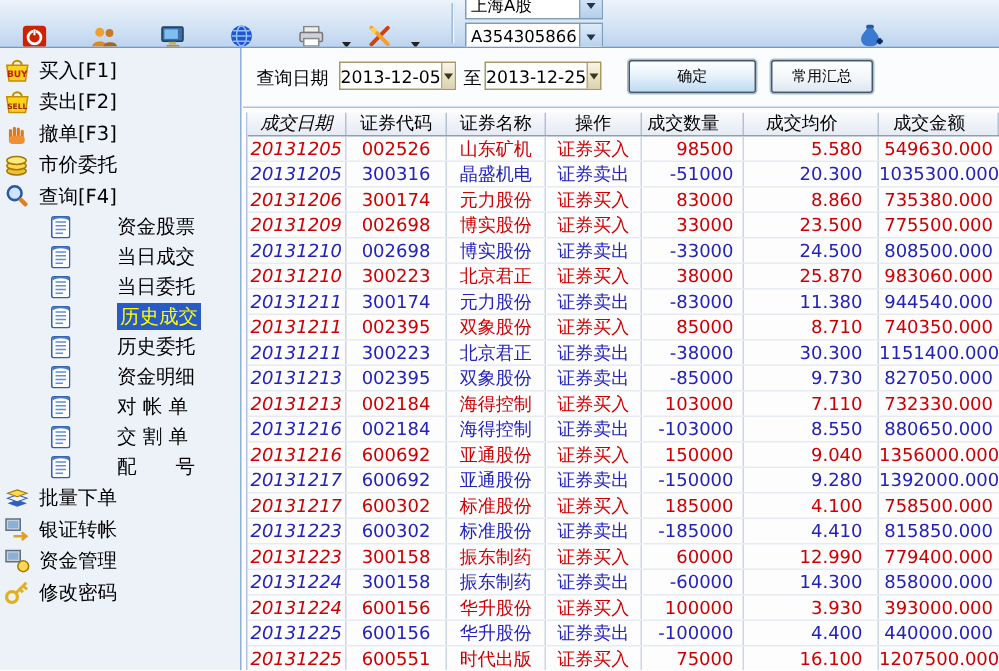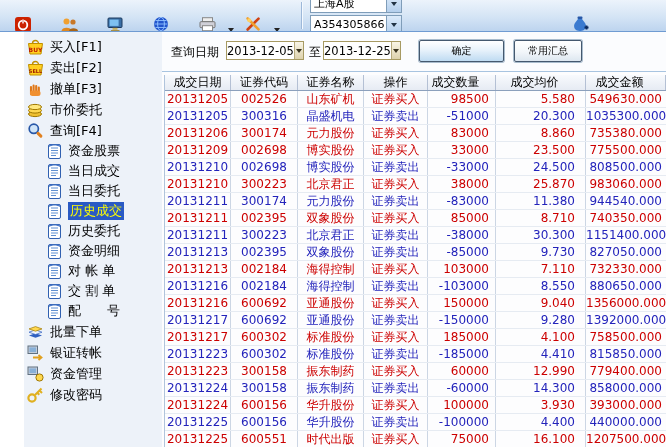--- a/index.html
+++ b/index.html
@@ -21,23 +21,23 @@
   .combo-stack{position:absolute;left:310px;top:-6px;width:92px;}
   .combo{height:17px;background:#fff;border:1px solid #7f9db9;display:flex;align-items:center;margin-bottom:2px;}
   .combo-val{flex:1;padding-left:3px;font-size:11px;color:#000;white-space:nowrap;overflow:hidden;}
   .combo-btn{width:14px;height:100%;border-left:1px solid #7f9db9;
     background:linear-gradient(180deg,#dcebfa,#b4cfec);display:flex;align-items:center;justify-content:center;}
   .combo-btn i{width:0;height:0;border-left:3px solid transparent;border-right:3px solid transparent;border-top:4px solid #234;}
   .tb-add{position:absolute;left:544px;top:0;width:72px;height:31px;display:flex;flex-direction:column;align-items:center;}
 
   
   .sidebar{position:absolute;left:0;top:32px;width:161px;height:415px;background:#edf2f9;
-    border-right:1px solid #8fb0d8;padding-top:4px;box-sizing:border-box;margin-left:24px;}
+    border-right:1px solid #8fb0d8;padding-top:4px;box-sizing:border-box;}
   .side-item{display:flex;align-items:center;height:21px;padding-left:1px;cursor:default;white-space:nowrap;}
-  .side-item.lvl1{height:20px;padding-left:20px;}
+  .side-item.lvl1{height:20px;padding-left:30px;gap:24px;}
   .side-icon{width:20px;height:18px;display:flex;align-items:center;justify-content:center;flex:none;}
   .side-icon svg{display:block;}
   .side-label{margin-left:5px;color:#000;font-size:13px;letter-spacing:0;}
   .side-item.lvl1 .side-label{margin-left:4px;}
   .side-item.selected .side-label{background:var(--sel-bg,#2a5ac4);color:var(--sel-tx,#ffff00);padding:0 2px;}
 
   
   .main{position:absolute;left:162px;top:32px;width:504px;height:415px;background:#fdfdfe;}
   .querybar{position:absolute;left:0;top:0;width:100%;height:39px;border-bottom:1px solid #a8c4e0;background:#fbfcfe;}
   .q-label{position:absolute;left:9px;top:12px;color:#000;}
@@ -55,21 +55,21 @@
   .btn-ok{left:257px;width:85px;background:linear-gradient(180deg,#ffffff 0%,#e8f2fb 45%,#bfdbf2 100%);}
   .btn-sum{left:352px;width:68px;background:linear-gradient(180deg,#ffffff 0%,#f2f6fa 55%,#dde7f0 100%);}
 
   
   .table{position:absolute;left:2px;top:43px;right:0;bottom:0;overflow:hidden;border-left:1px solid #b0c4dc;}
   .trow{display:flex;height:16px;line-height:16px;border-bottom:1px solid #e6ebf2;white-space:nowrap;}
   .thead .trow{height:15px;line-height:15px;background:linear-gradient(180deg,#f8fafd,#e6ebf3);
     border-bottom:1px solid #8ca0bc;color:#000;}
   .tcell{box-sizing:border-box;border-right:1px solid #ccd6e4;overflow:hidden;flex:none;text-align:center;}
   .thead .tcell{border-right:1px solid #b4c0d4;}
-  .c0{width:66px;} .c1{width:67px;} .c2{width:66px;} .c3{width:64px;}
+  .c0{width:66px;font-style:italic;} .c1{width:67px;} .c2{width:66px;} .c3{width:64px;}
   .c4{width:68px;text-align:right;padding-right:6px;}
   .c5{width:90px;text-align:right;padding-right:10px;}
   .c6{flex:1;text-align:right;padding-right:4px;border-right:none;}
   .thead .c4,.thead .c5,.thead .c6{text-align:center;padding-right:12px;}
   .trow.buy .tcell{color:var(--buy,#cc0000);}
   .trow.sell .tcell{color:var(--sell,#2323bb);}
 </style>
 </head>
 <body>
 

